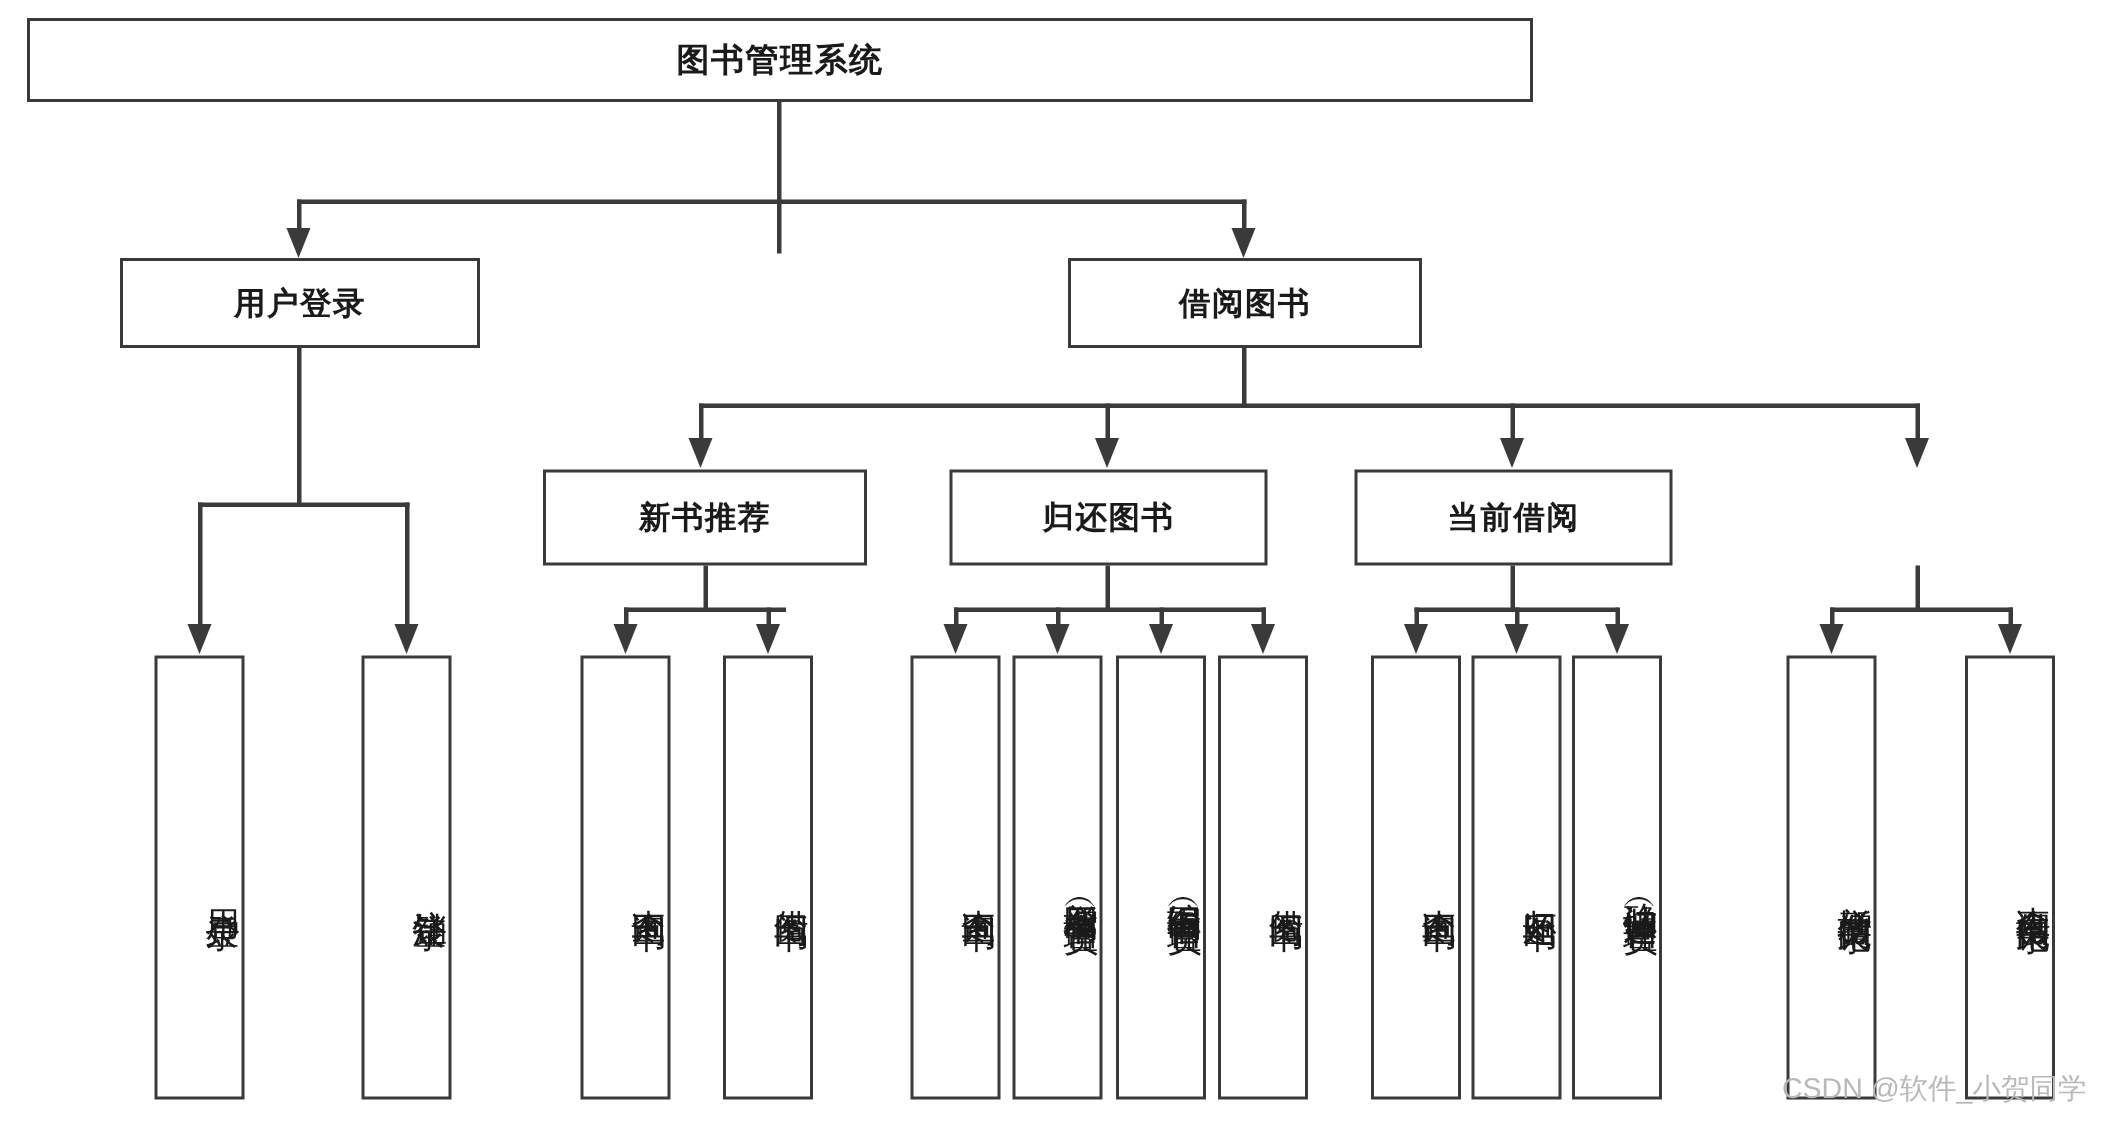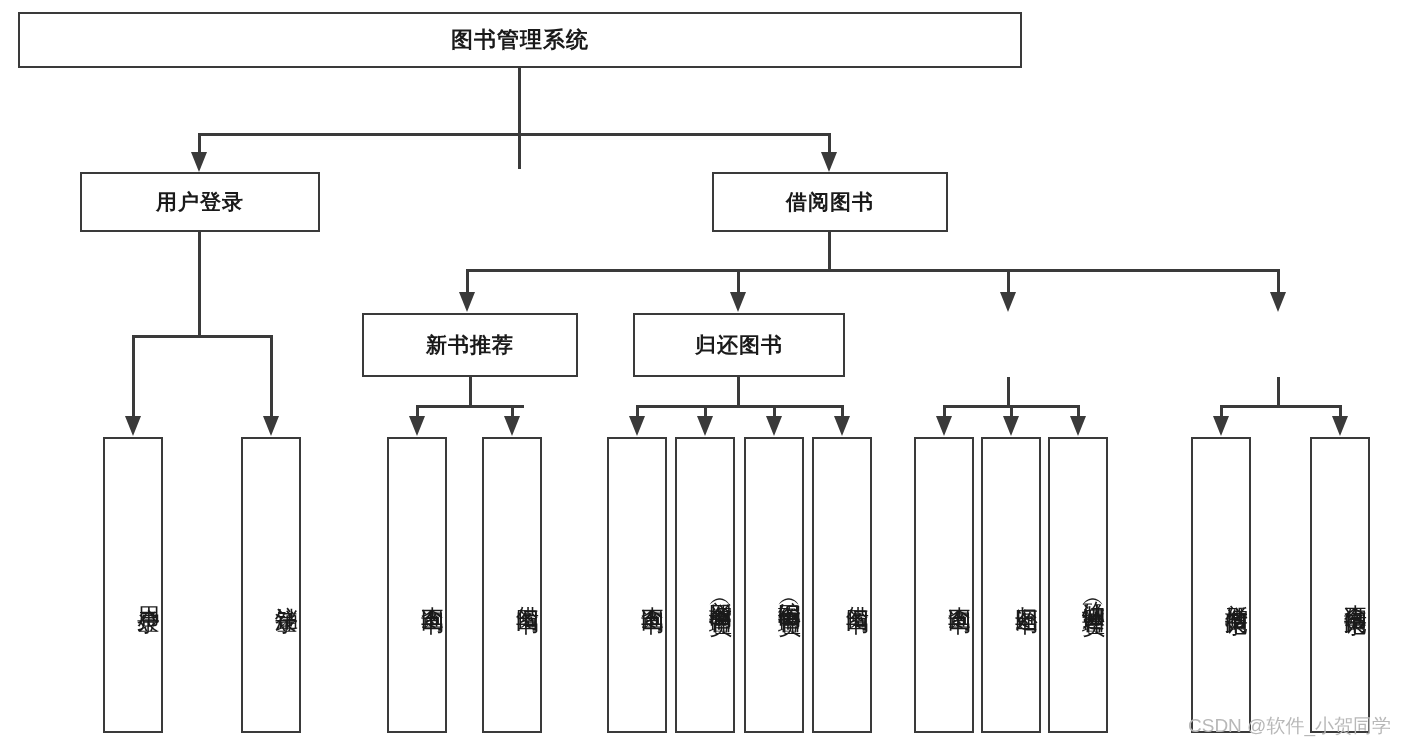--- a/index.html
+++ b/index.html
@@ -124,20 +124,23 @@
   <div class="arrow" style="left:1000px; top:292px;"></div>
   <div class="conn v" style="left:1277px; top:269px; height:26px;"></div>
   <div class="arrow" style="left:1270px; top:292px;"></div>
 
   <div class="node horiz" id="node-new-book" style="left:362px; top:313px; width:216px; height:64px;">
     <span class="node-label">新书推荐</span>
   </div>
   <div class="node horiz" id="node-book-borrow" style="left:633px; top:313px; width:212px; height:64px;">
     <span class="node-label">归还图书</span>
   </div>
+  <div class="node horiz" id="node-current-borrow" style="left:903px; top:313px; width:212px; height:64px;">
+    <span class="node-label">当前借阅</span>
+  </div>
 
   <div class="conn v" style="left:469px; top:377px; height:31px;"></div>
   <div class="conn h" style="left:416px; top:405px; width:108px;"></div>
   <div class="conn v" style="left:416px; top:405px; height:14px;"></div>
   <div class="arrow" style="left:409px; top:416px;"></div>
   <div class="conn v" style="left:511px; top:405px; height:14px;"></div>
   <div class="arrow" style="left:504px; top:416px;"></div>
 
   <div class="conn v" style="left:737px; top:377px; height:31px;"></div>
   <div class="conn h" style="left:636px; top:405px; width:208px;"></div>

